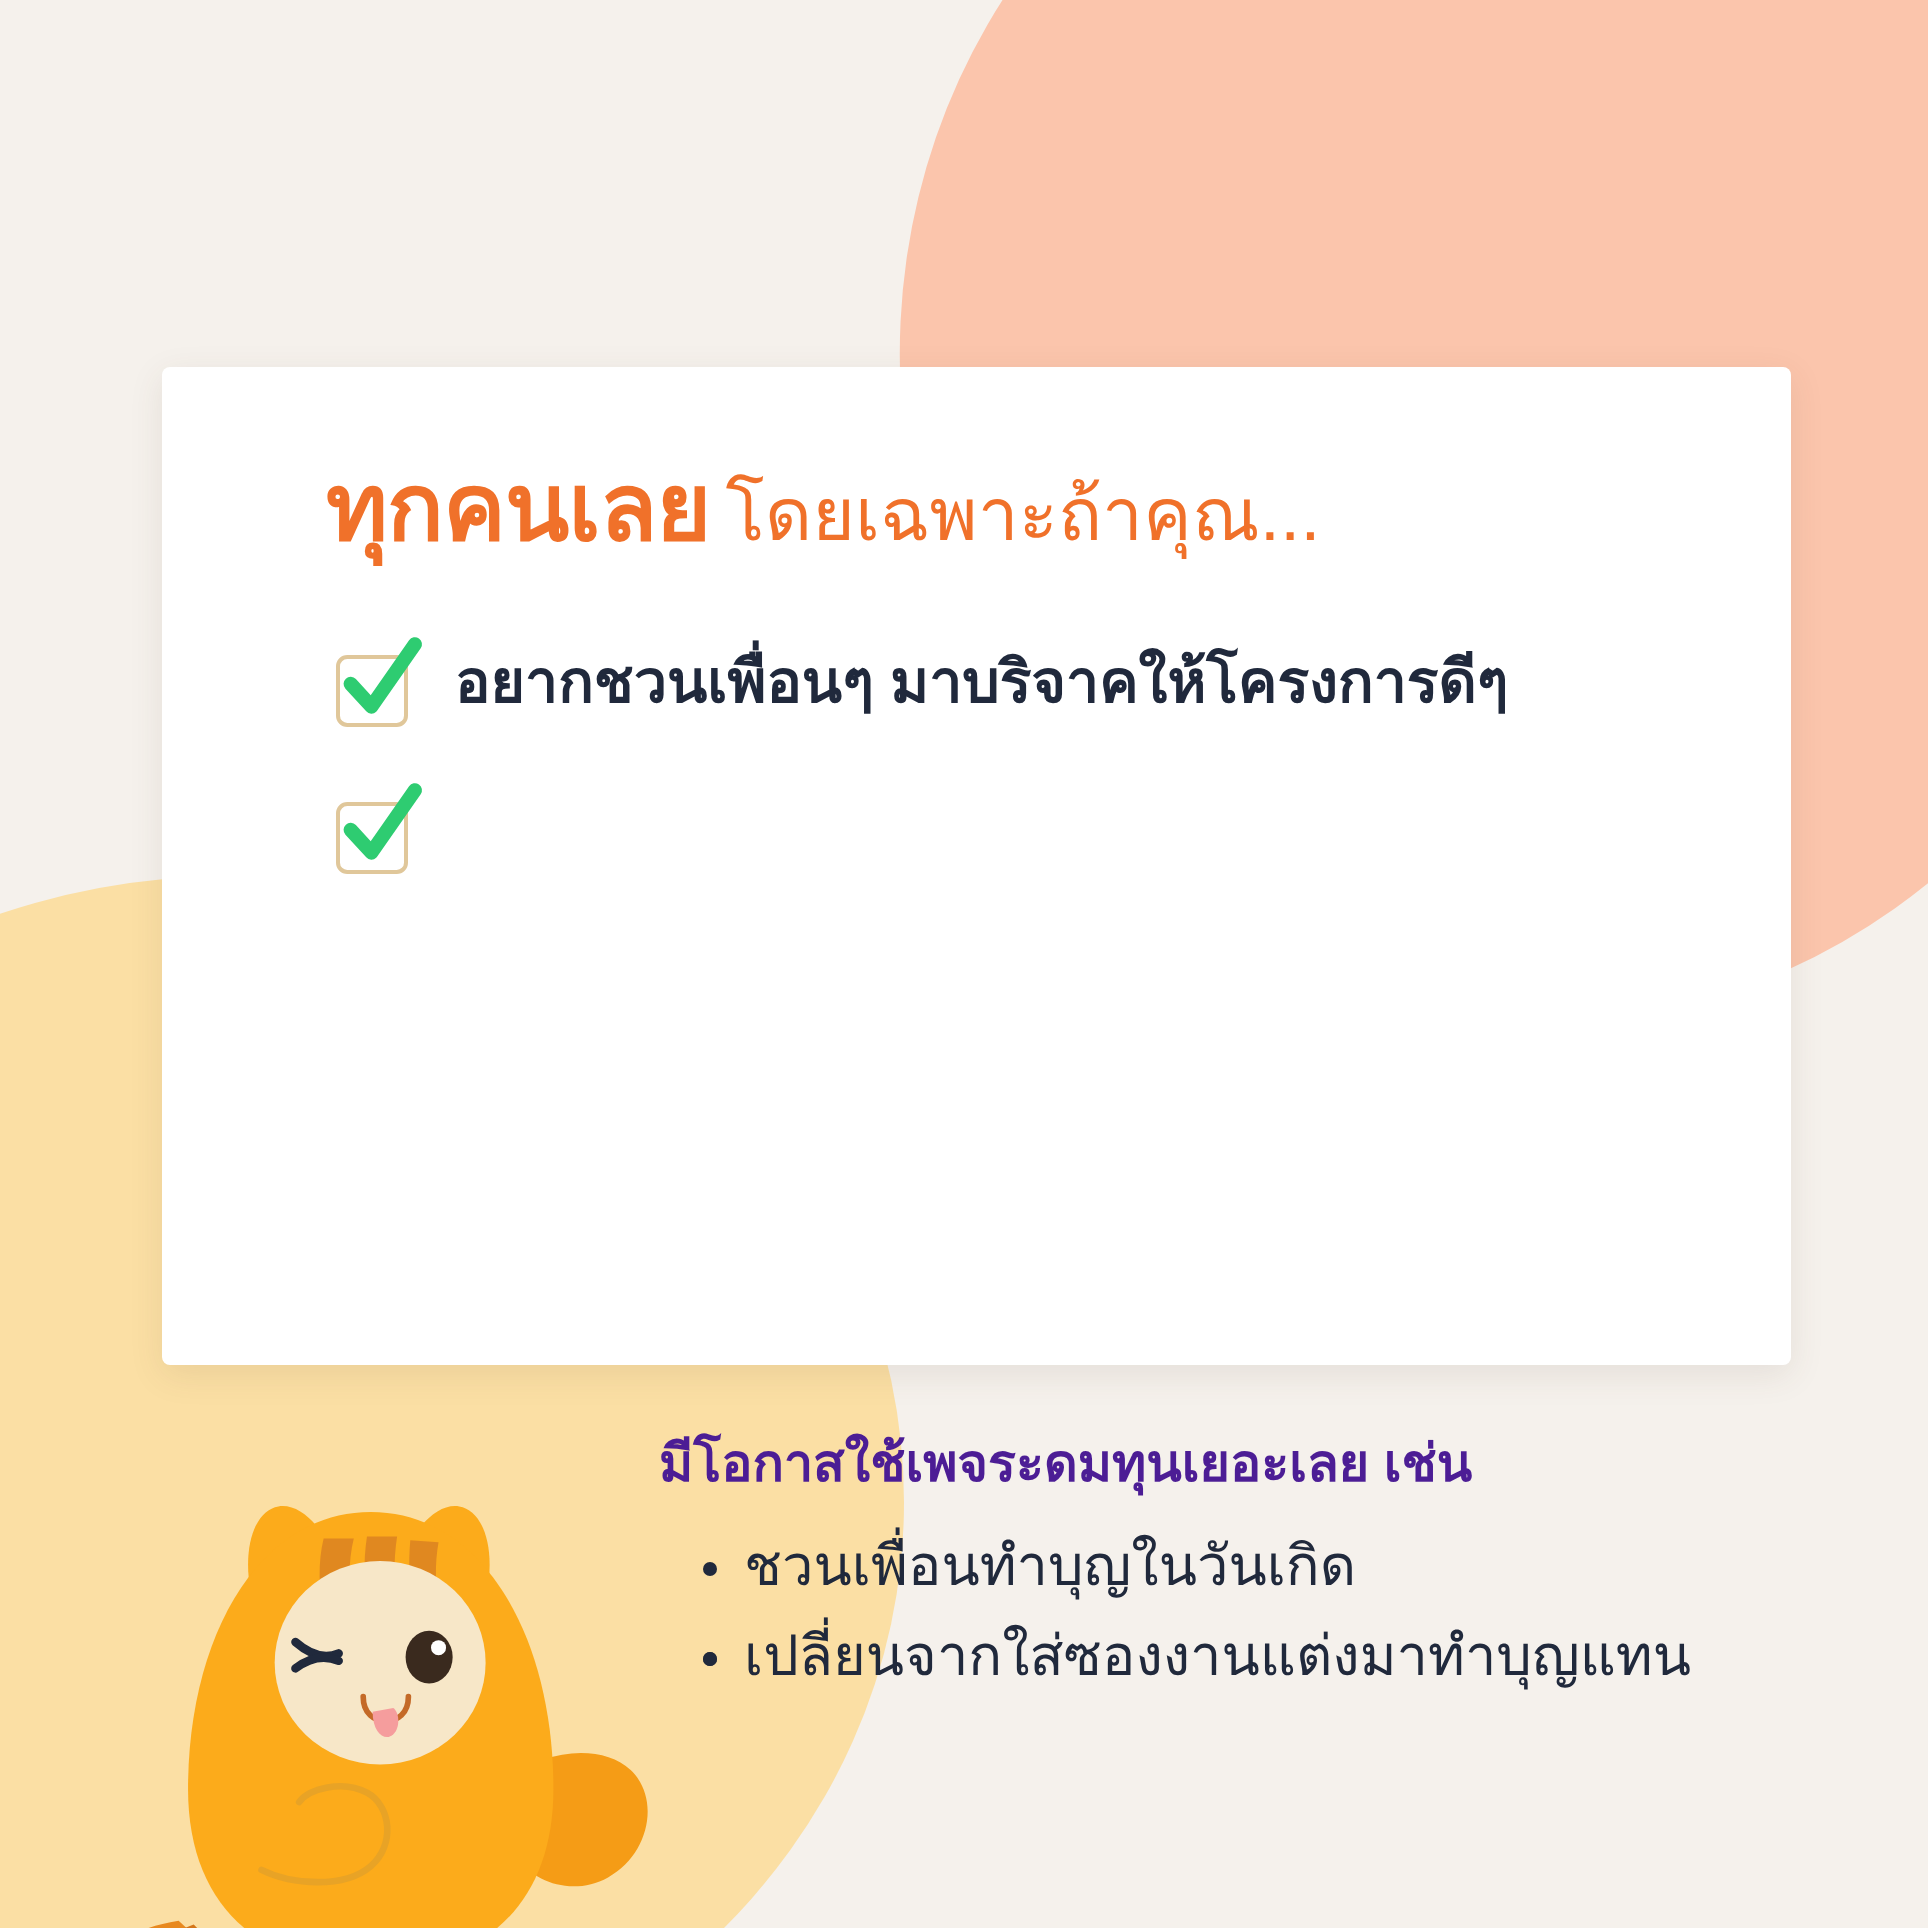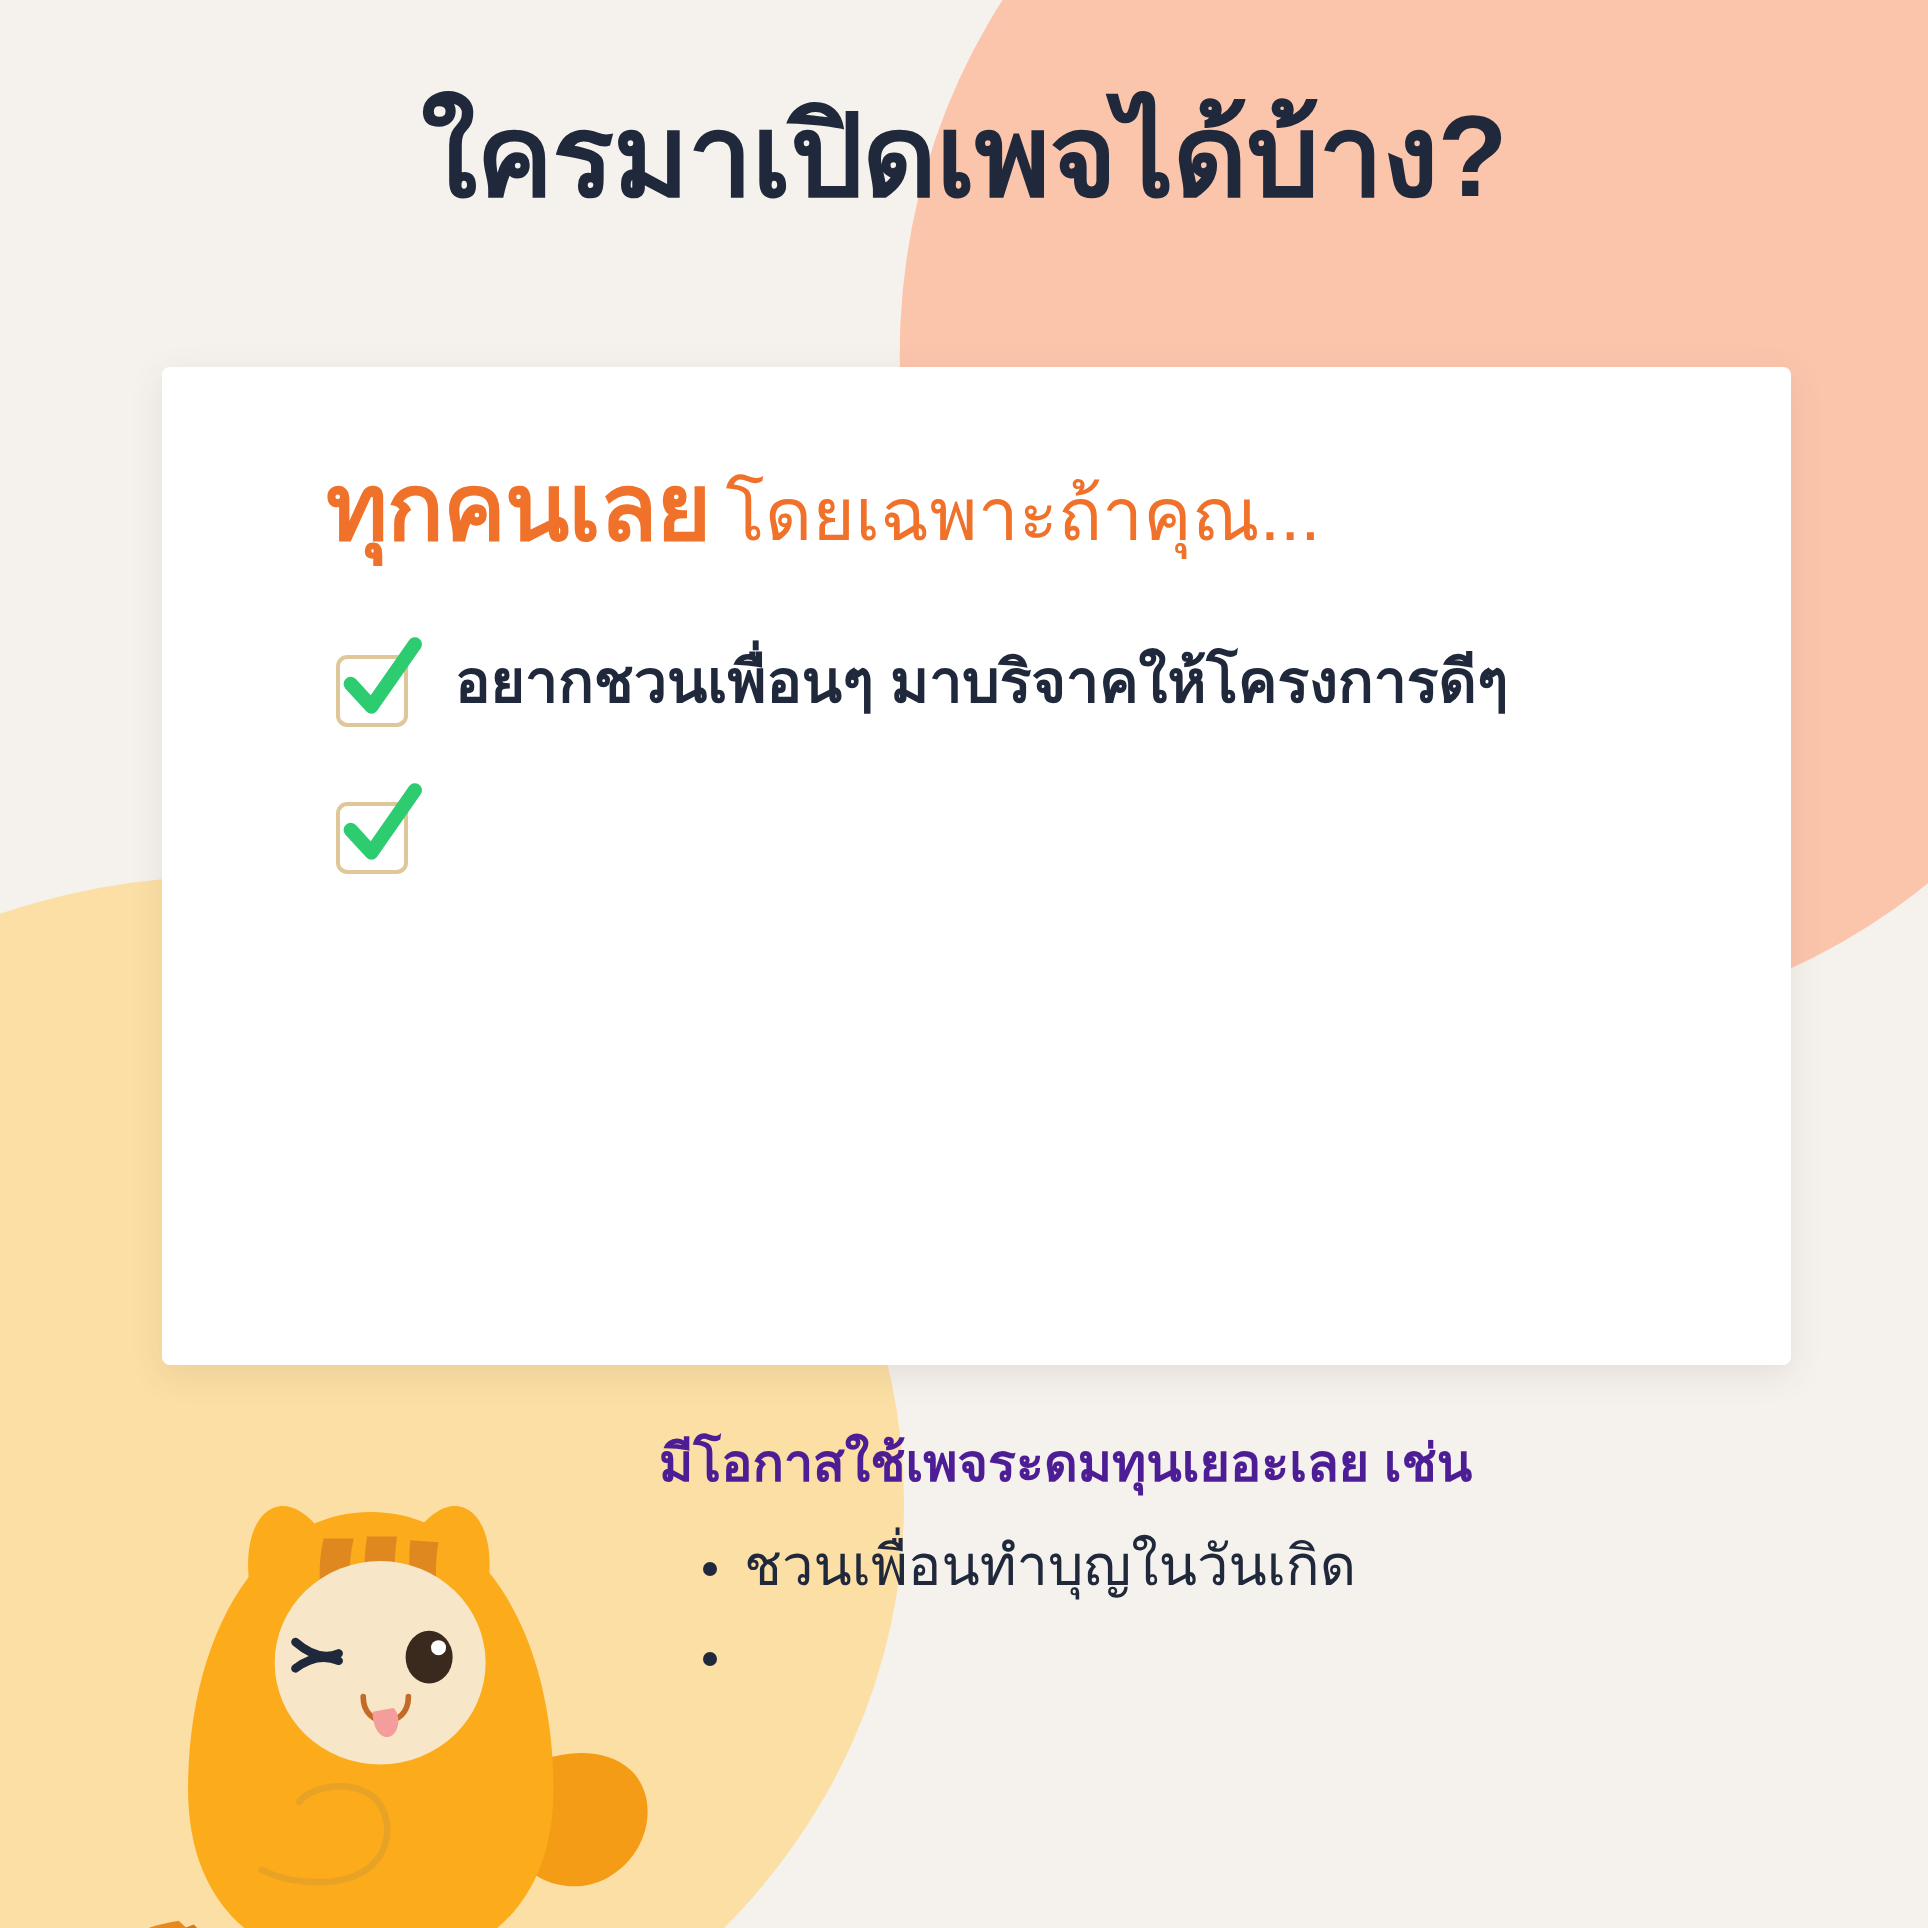--- a/index.html
+++ b/index.html
@@ -158,21 +158,20 @@
   .mascot svg{width:100%;height:100%;display:block;overflow:visible;}
 </style>
 </head>
 <body>
 
 <div class="stage">
 
   <div class="blob-peach"></div>
   <div class="blob-yellow"></div>
 
-  <div class="page-title">ใครมาเปิดเพจได้บ้าง?</div>
 
   <div class="card">
 
     <div class="card-heading">
       <span class="hl">ทุกคนเลย</span><span class="sub">โดยเฉพาะถ้าคุณ...</span>
     </div>
 
     <div class="checklist">
 
       <div class="check-row">
@@ -196,20 +195,21 @@
       </div>
 
     </div>
   </div>
 
   <div class="bottom">
     <div class="bottom-heading">มีโอกาสใช้เพจระดมทุนเยอะเลย เช่น</div>
     <ul class="bullets">
       <li><span class="dot"></span><span>ชวนเพื่อนทำบุญในวันเกิด</span></li>
       <li><span class="dot"></span></li>
+      <li><span class="dot"></span><span>เปลี่ยนจากใส่ซองงานแต่งมาทำบุญแทน</span></li>
     </ul>
   </div>
 
   <div class="mascot">
     <svg viewBox="0 0 600 520" xmlns="http://www.w3.org/2000/svg">
 
       <path d="M92 470 C 40 478 16 500 14 522 L 78 522 C 80 506 96 498 118 494 Z" fill="#e8891f"></path>
       <path d="M108 474 C 96 478 86 484 80 492 L 92 500 C 100 492 110 488 120 486 Z" fill="#d4761a"></path>
       <path d="M62 486 C 50 492 42 500 38 510 L 52 518 C 56 508 64 500 74 496 Z" fill="#d4761a"></path>
 

